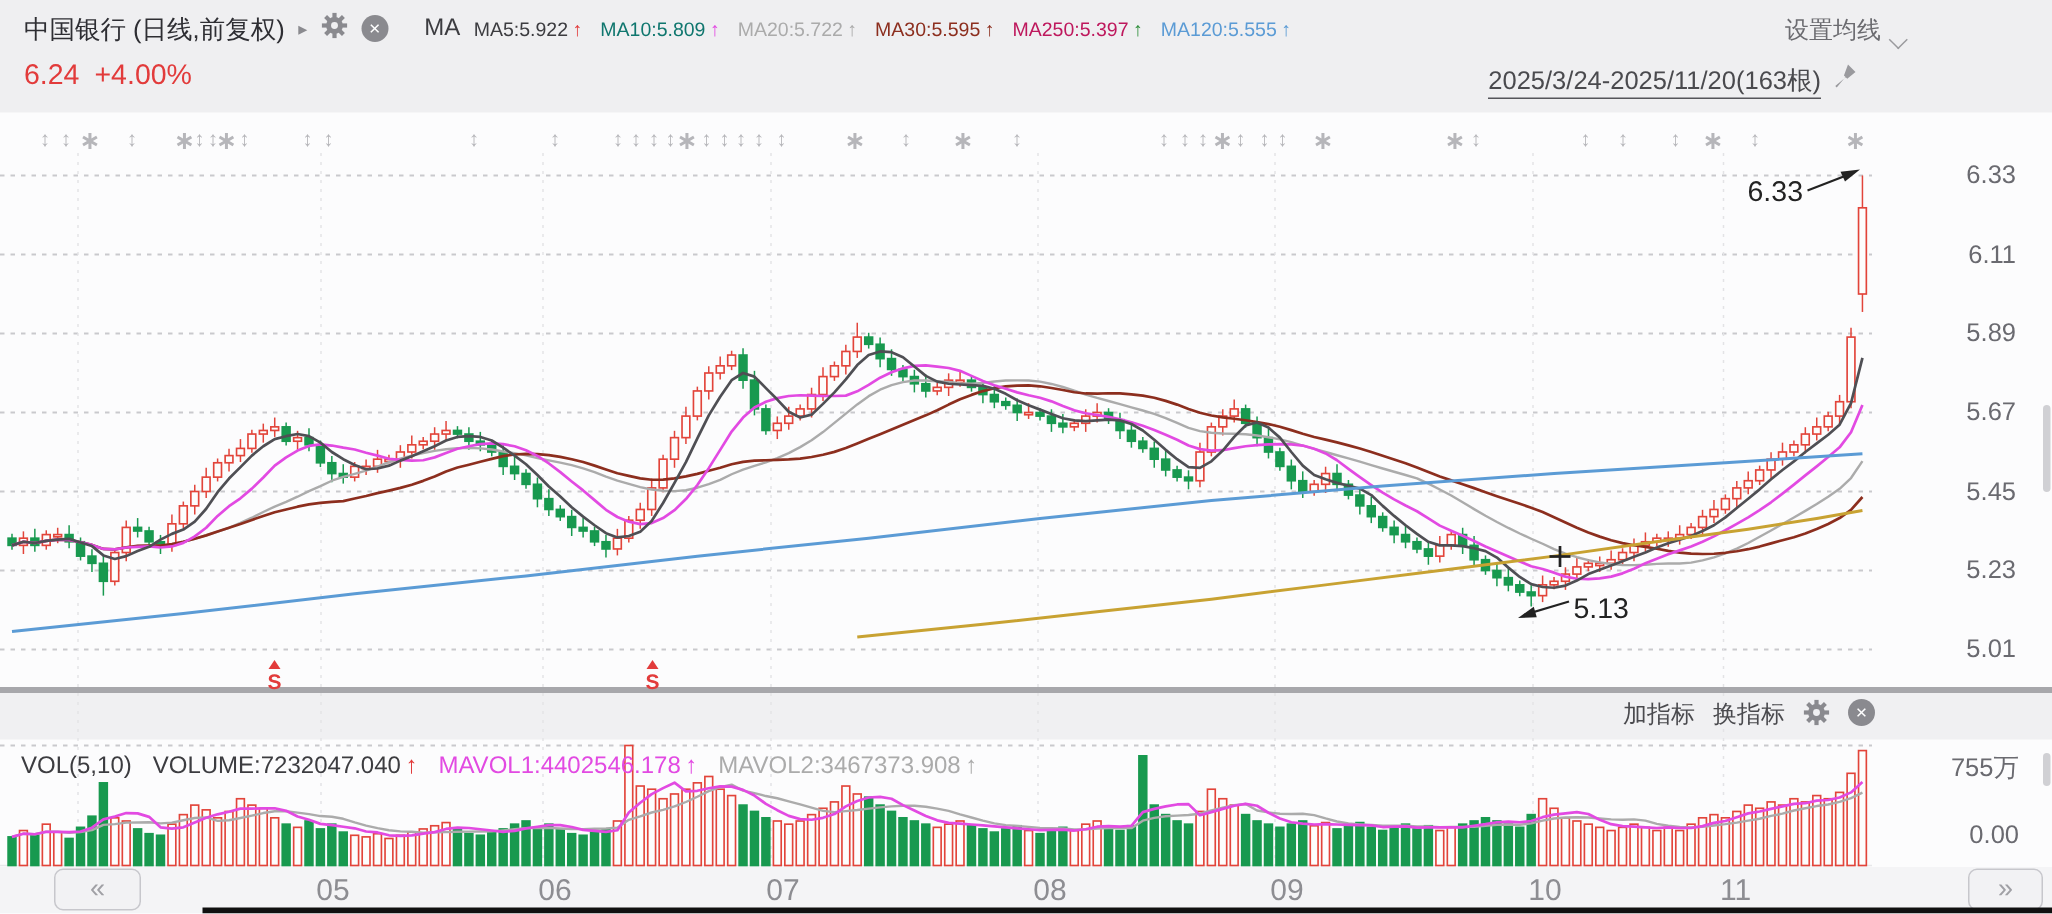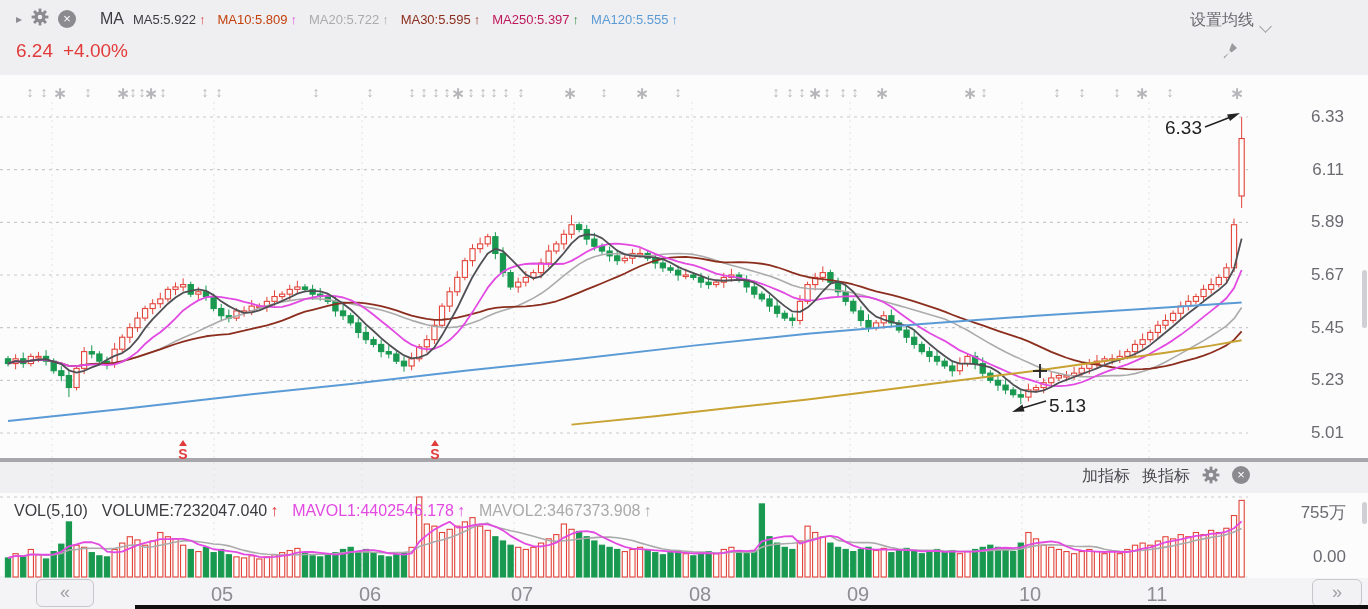--- a/index.html
+++ b/index.html
@@ -618,20 +618,21 @@
         <text x="1202" y="134" text-anchor="end" font-size="19" fill="#222222">6.33</text>
         <line x1="1046" y1="401" x2="1016" y2="410" stroke="#222222" stroke-width="1.5"></line>
         <polygon points="1012,412 1022.5,404.5 1024.5,411.5" fill="#222222"></polygon>
         <text x="1049" y="412" font-size="19" fill="#222222">5.13</text>
         <line x1="1040" y1="364" x2="1040" y2="378" stroke="#222222" stroke-width="1.8"></line>
         <line x1="1033" y1="371" x2="1047" y2="371" stroke="#222222" stroke-width="1.8"></line>
       </g>
   </svg>
 
   <div class="row1">
+    <span class="title">中国银行 (日线,前复权)</span>
     <span class="caret">▸</span>
     <span>
       <svg width="18" height="18">
           <g fill="#8a8a8f">
         <rect x="7.6" y="0.6" width="2.8" height="4"></rect>
             <rect x="7.6" y="13.4" width="2.8" height="4"></rect>
         <rect x="0.6" y="7.6" width="4" height="2.8"></rect>
             <rect x="13.4" y="7.6" width="4" height="2.8"></rect>
         <rect x="7.6" y="0.6" width="2.8" height="4" transform="rotate(45 9 9)"></rect>
         <rect x="7.6" y="13.4" width="2.8" height="4" transform="rotate(45 9 9)"></rect>
@@ -643,21 +644,21 @@
       </svg>
     </span>
     <span class="icon-close">×</span>
     <span class="ma-label">MA</span>
     <span id="ma-items" style="display:inline-flex;gap:10px;">
         <span class="ma-item">
           <span style="color:#3c3c40">MA5:5.922</span>
           <span style="color:#e23b3b">↑</span>
         </span>
         <span class="ma-item">
-          <span style="color:#c2410c">MA10:5.809</span>
+          <span style="color:#0f766e">MA10:5.809</span>
           <span style="color:#e24ae2">↑</span>
         </span>
         <span class="ma-item">
           <span style="color:#ababab">MA20:5.722</span>
           <span style="color:#ababab">↑</span>
         </span>
         <span class="ma-item">
           <span style="color:#8c2e1e">MA30:5.595</span>
           <span style="color:#8c2e1e">↑</span>
         </span>
@@ -676,20 +677,21 @@
     <span>设置均线</span>
     <span class="chev"></span>
   </div>
 
   <div class="row2">
     <span>6.24</span>
     <span>+4.00%</span>
   </div>
 
   <div class="daterange">
+    <span class="txt">2025/3/24-2025/11/20(163根)</span>
     <span>
       <svg width="20" height="20">
           <path d="M12 2 l5 5 -5.5 4.5 -1.2-1.2 -5.8 7 -1-1 7-5.8 -1.2-1.2 z" fill="#9a9a9e"></path>
         </svg>
     </span>
   </div>
 
   <div class="volrow">
       <span id="vol-items" style="display:inline-flex;gap:14px;">
         <span class="vi">

